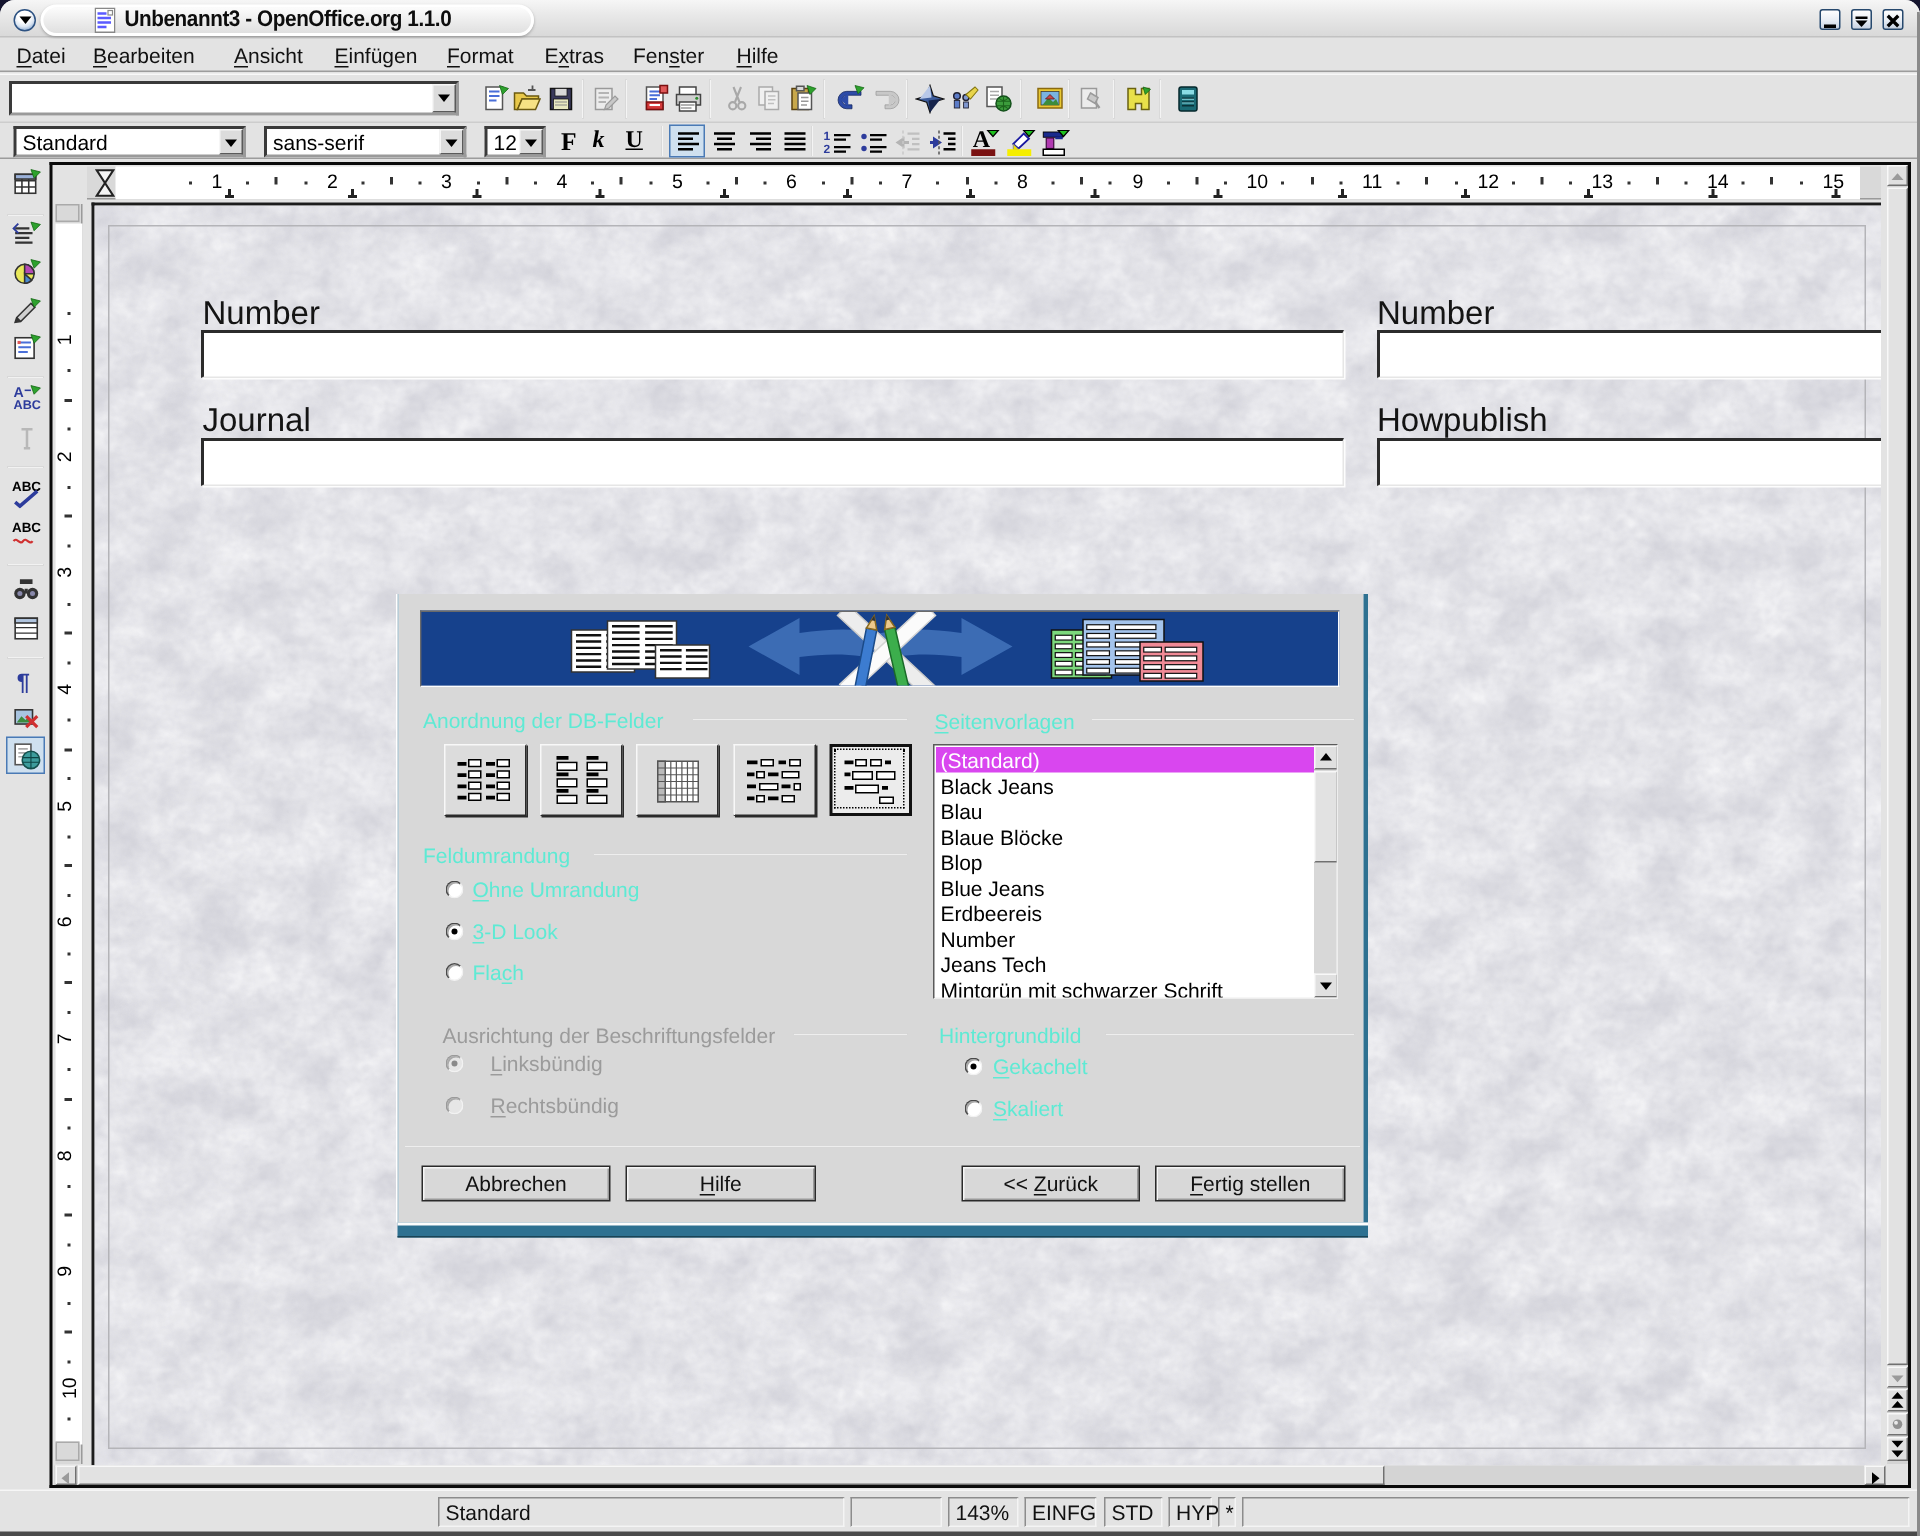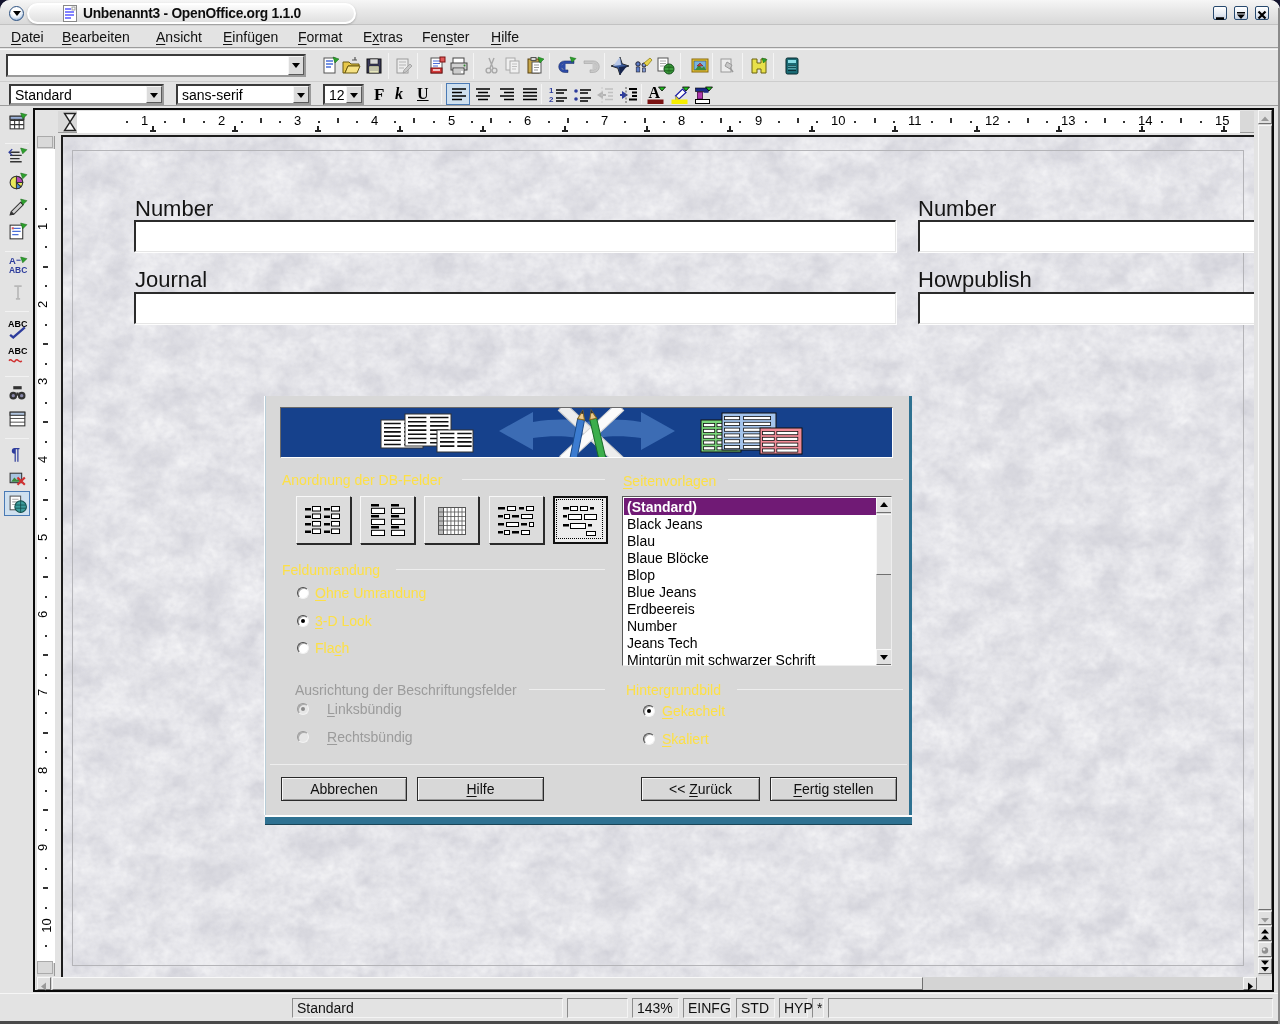--- a/index.html
+++ b/index.html
@@ -82,30 +82,30 @@
  text-shadow:1px 1px 1px #1e4a60;}
 #dclose{position:absolute;left:621px;top:6px;width:15px;height:15px;border:1px solid #1e3c50;border-radius:2px;
  background:linear-gradient(#ffffff,#e8eef2 55%,#cfdbe2);}
 #dbody{position:absolute;left:0;top:27px;width:644px;height:419px;background:#d8d8d8;
  border-left:1px solid #b8cdd8;box-shadow:-1px 0 0 #fff,1px 0 0 #fff;}
 #dright{position:absolute;left:644px;top:27px;width:3px;height:419px;background:#2e7191;}
 #dbot{position:absolute;left:0;top:446px;width:647px;height:10px;background:#2e7191;
  border-top:2px solid #fdfdfd;border-bottom:1px solid #1a4456;}
 #dimg{position:absolute;left:15px;top:38px;width:613px;height:51px;background:#16418c;
  border:1px solid;border-color:#6a6a6a #fdfdfd #fdfdfd #6a6a6a;}
-.dlabel{position:absolute;font-size:14px;color:#fde047;}
+.dlabel{position:absolute;font-size:14px;color:#5eead4;}
 .dlabel.gray{color:#9b9b9b;margin-left:12px;}
 .gline{position:absolute;height:1px;background:#a8a8a8;border-bottom:1px solid #eee;}
 .abtn{position:absolute;width:55px;height:48px;background:#dcdcdc;
  border:1px solid;border-color:#f8f8f8 #2a2a2a #2a2a2a #f8f8f8;box-shadow:1px 1px 0 #2a2a2a;}
 #abtn5{background:#ececec;border:2px solid #111;box-shadow:none;}
 #lbox{position:absolute;left:357px;top:127px;width:270px;height:170px;background:#fff;
  border:1px solid;border-color:#5a5a5a #eee #eee #5a5a5a;font-size:14px;color:#000;overflow:hidden;}
 .litem{position:absolute;left:1px;width:252px;height:17px;padding:1px 0 0 3px;white-space:nowrap;overflow:hidden;}
-.litem.sel{background:#701a75;color:#fff;font-weight:bold;}
+.litem.sel{background:#d946ef;color:#fff;}
 .radio{position:absolute;width:12px;height:12px;border-radius:50%;background:#fff;
  border:1px solid;border-color:#4a4a4a #f2f2f2 #f2f2f2 #4a4a4a;box-shadow:inset 1px 1px 0 #aaa;}
 .radio.on:after{content:"";position:absolute;left:3px;top:3px;width:4px;height:4px;border-radius:50%;background:#000;}
 .radio.gr{background:#e6e6e6;border-color:#9a9a9a #f2f2f2 #f2f2f2 #9a9a9a;}
 .radio.gr.on:after{background:#8a8a8a;}
 .dbtn{position:absolute;top:408px;height:24px;background:#d8d8d8;border:1px solid #2a2a2a;
  box-shadow:inset 1px 1px 0 #f6f6f6,inset -1px -1px 0 #9a9a9a;
  font-size:14px;color:#111;text-align:center;padding-top:3px;}
 u{text-decoration-thickness:1px;text-underline-offset:2px;}
 </style></head>

